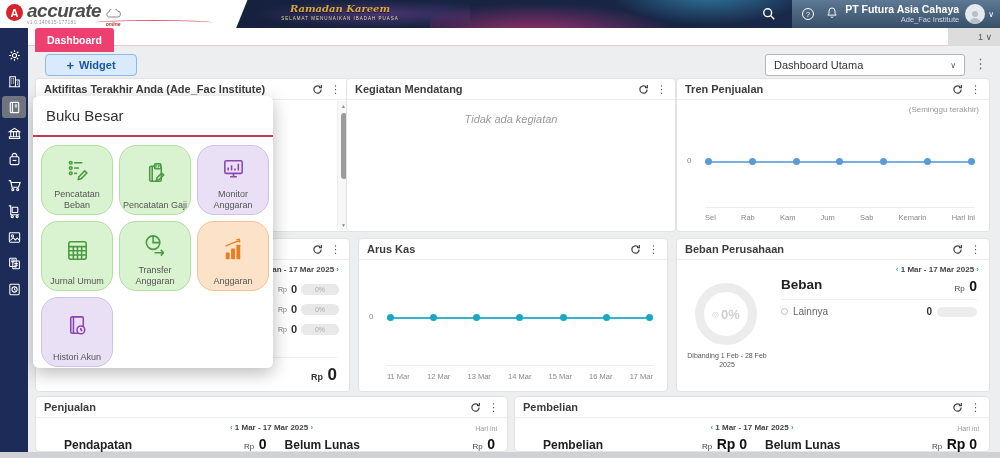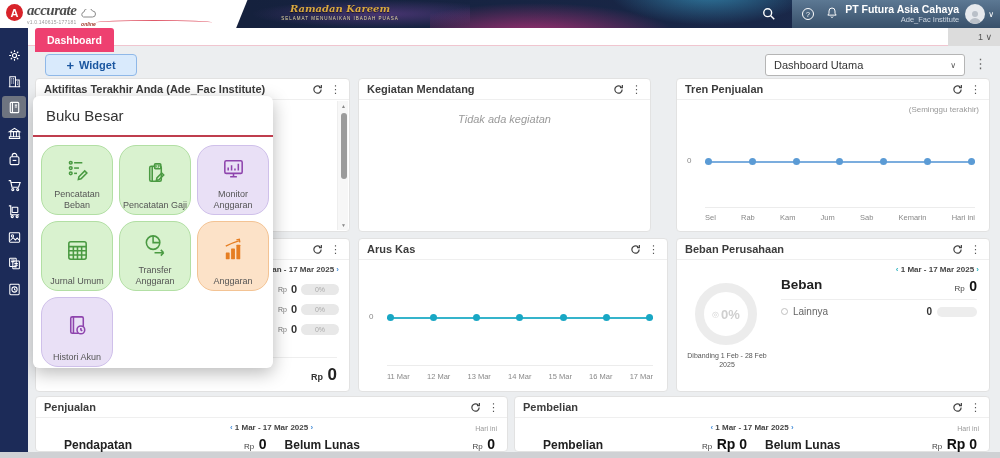--- a/index.html
+++ b/index.html
@@ -9,21 +9,21 @@
   .hdr { position:absolute; left:0; top:0; width:1000px; height:28px; background:linear-gradient(90deg,#131e38,#1b2a4d); z-index:40; overflow:hidden; }
   .hdr-blob1 { position:absolute; left:430px; top:0; width:260px; height:28px; background:radial-gradient(ellipse at 40% 130%, rgba(214,51,132,.75), transparent 65%); }
   .hdr-blob2 { position:absolute; left:600px; top:0; width:220px; height:28px; background:radial-gradient(ellipse at 50% -30%, rgba(58,160,201,.7), transparent 65%); }
   .hdr-blob3 { position:absolute; left:250px; top:0; width:220px; height:28px; background:radial-gradient(ellipse at 60% 50%, rgba(120,70,160,.5), transparent 70%); }
   .hdr-white { position:absolute; left:0; top:0; width:218px; height:28px; background:#fff; }
   .hdr-white-skew { position:absolute; left:205px; top:-4px; width:36px; height:40px; background:#fff; transform:skewX(-22deg); }
   .red-wave { position:absolute; left:96px; top:20px; width:116px; height:5px; border-top:1.5px solid #e05a6a; border-radius:50%; }
   .logo-wrap { position:absolute; left:6px; top:2px; display:flex; align-items:flex-start; z-index:5; }
   .logo-circle { width:17px; height:17px; border-radius:50%; background:#d8232a; color:#fff; font-weight:bold; font-size:11px; display:flex; align-items:center; justify-content:center; margin-top:2px; }
   .logo-text-col { margin-left:4px; }
-  .brand { font-style:italic; font-weight:bold; font-size:15px; color:#4d4d4d; letter-spacing:-0.5px; line-height:17px;font-family:Liberation Serif, serif; }
+  .brand { font-style:italic; font-weight:bold; font-size:19px; color:#4d4d4d; letter-spacing:-0.5px; line-height:17px; }
   .version { font-size:5px; color:#9a9a9a; letter-spacing:0.2px; }
   .cloud-col { margin-left:3px; margin-top:2px; text-align:center; }
   .online-lbl { font-size:5px; font-style:italic; font-weight:bold; color:#a33a2e; line-height:4px; }
   .banner-txt { position:absolute; left:235px; top:2px; width:210px; text-align:center; z-index:6; }
   .banner-title { font-family:"DejaVu Serif",serif; font-style:italic; font-weight:bold; font-size:10px; color:#d9a93f; text-shadow:0 1px 1px rgba(0,0,0,.6); line-height:14px; }
   .banner-sub { font-size:4.5px; letter-spacing:1px; color:#e8d9a0; }
   .hdr-search { position:absolute; left:762px; top:7px; width:14px; height:14px; cursor:pointer; z-index:6; }
   .hdr-right { position:absolute; left:792px; top:0; width:208px; height:28px; background:linear-gradient(180deg,#5c7893,#38506a); display:flex; align-items:center; z-index:6; }
   .help-icn { width:12px; height:12px; border:1px solid #fff; border-radius:50%; color:#fff; font-size:7px; display:flex; align-items:center; justify-content:center; margin-left:10px; cursor:pointer; }
   .bell-icn { margin-left:12px; cursor:pointer; }
@@ -300,21 +300,21 @@
       <span class="kebab">⋮</span>
     </div>
   </div>
   <div class="vscroll">
     <div class="vs-arrow" style="top:2px;">▲</div>
     <div class="vs-thumb"></div>
     <div class="vs-arrow" style="bottom:2px;">▼</div>
   </div>
 </div>
 
-<div class="card" style="left:358px; top:78px; width:293px; height:154px;">
+<div class="card" style="left:346px; top:78px; width:330px; height:154px;">
   <div class="card-head">
     <div class="card-title">Kegiatan Mendatang</div>
     <div class="head-actions">
       <span class="refresh">
           <svg width="11" height="11" viewBox="0 0 16 16">
             <path d="M13.3 8a5.3 5.3 0 1 1-1.5-3.7" fill="none" stroke="#444" stroke-width="1.8"></path>
             <path d="M13.6 1.6v3.5h-3.5" fill="none" stroke="#444" stroke-width="1.8"></path>
           </svg>
         </span>
       <span class="kebab">⋮</span>

